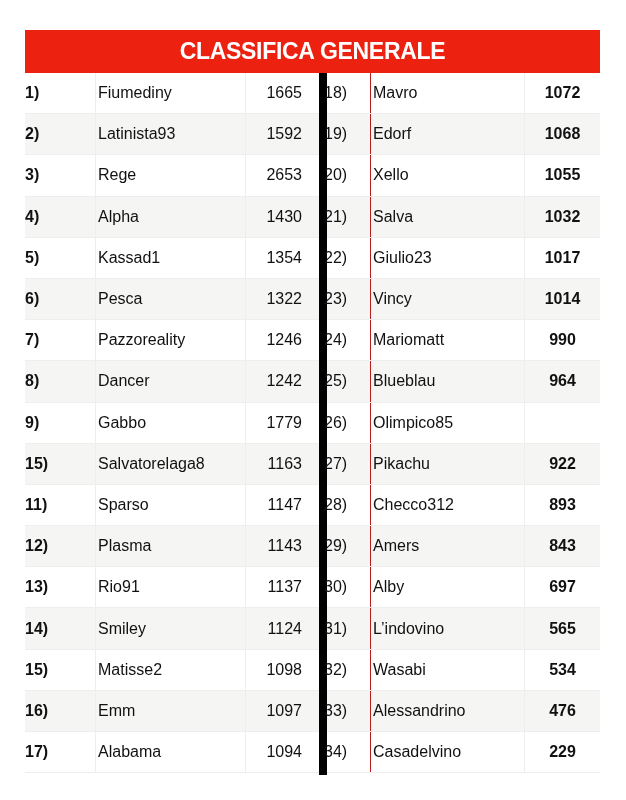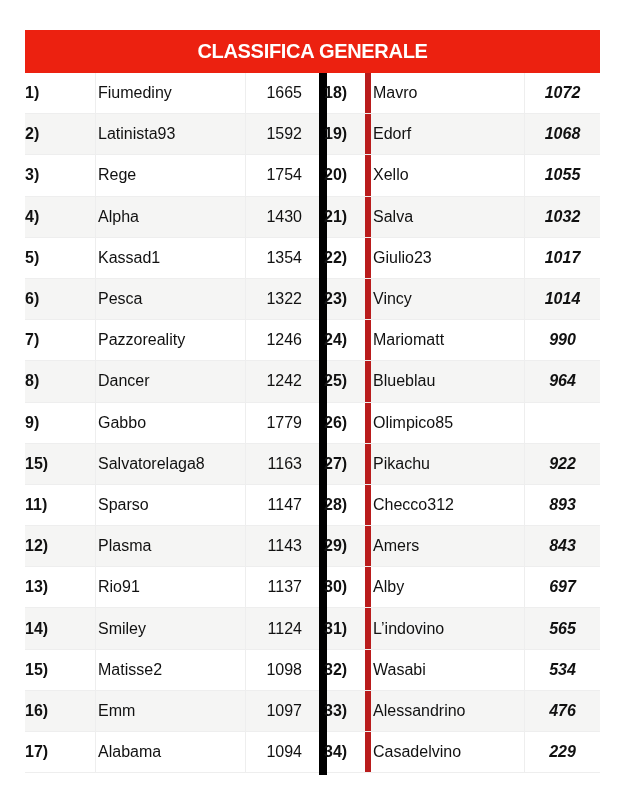--- a/index.html
+++ b/index.html
@@ -1,29 +1,29 @@
 <!DOCTYPE html>
 <html><head>
 <meta charset="utf-8">
 <style>
   html,body{margin:0;padding:0;background:#fff;}
   body{width:626px;height:800px;position:relative;overflow:hidden;font-family:"Liberation Sans",sans-serif;color:#111;}
-  .header{position:absolute;left:25px;top:30px;width:575px;height:43px;background:#ec2110;color:#fff;font-weight:bold;font-size:20px;display:flex;align-items:center;justify-content:center;letter-spacing:-0.3px;}
+  .header{position:absolute;left:25px;top:30px;width:575px;height:43px;background:#ec2110;color:#fff;font-weight:bold;font-size:23px;display:flex;align-items:center;justify-content:center;letter-spacing:-0.3px;}
   .col{position:absolute;top:73px;}
   .row{height:41.2px;display:flex;align-items:center;font-size:16px;border-bottom:1px solid #eee;box-sizing:border-box;}
   .row.alt{background:#f5f5f4;}
   .cell{height:100%;display:flex;align-items:center;box-sizing:border-box;}
   .left{left:25px;width:295px;}
   .right{left:327px;width:273px;}
   .left .rank{width:71px;font-weight:bold;border-right:1px solid #eee;}
   .left .name{width:150px;padding-left:2px;border-right:1px solid #eee;}
   .left .score{width:74px;justify-content:flex-end;padding-right:18px;font-weight:normal;}
-  .right .rank{width:47px;font-weight:bold;border-right:6px solid #b91c1c;margin-left:-3px;}
+  .right .rank{width:47px;font-weight:normal;border-right:1px solid #b91c1c;margin-left:-3px;}
   .right .name{width:154px;padding-left:2px;border-right:1px solid #eee;}
-  .right .score{width:75px;justify-content:center;font-weight:bold;font-style:italic;}
+  .right .score{width:75px;justify-content:center;font-weight:bold;}
   .divider{position:absolute;left:319px;top:73px;width:8px;height:702px;background:#000;}
 </style>
 </head>
 <body>
 
 <div class="header">CLASSIFICA GENERALE</div>
 
 <div class="col left" id="leftCol">
     <div class="row">
       <div class="cell rank">1)</div>
@@ -31,21 +31,21 @@
       <div class="cell score">1665</div>
     </div>
     <div class="row alt">
       <div class="cell rank">2)</div>
       <div class="cell name">Latinista93</div>
       <div class="cell score">1592</div>
     </div>
     <div class="row">
       <div class="cell rank">3)</div>
       <div class="cell name">Rege</div>
-      <div class="cell score">1754</div>
+      <div class="cell score">2653</div>
     </div>
     <div class="row alt">
       <div class="cell rank">4)</div>
       <div class="cell name">Alpha</div>
       <div class="cell score">1430</div>
     </div>
     <div class="row">
       <div class="cell rank">5)</div>
       <div class="cell name">Kassad1</div>
       <div class="cell score">1354</div>

